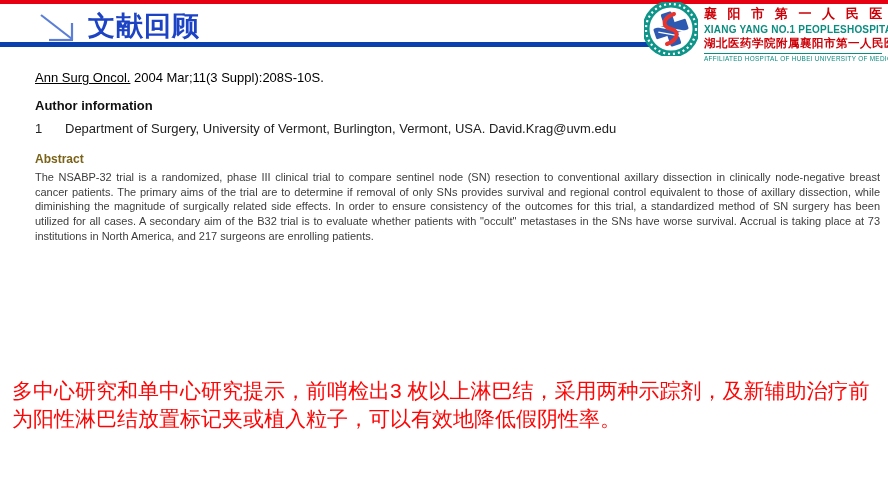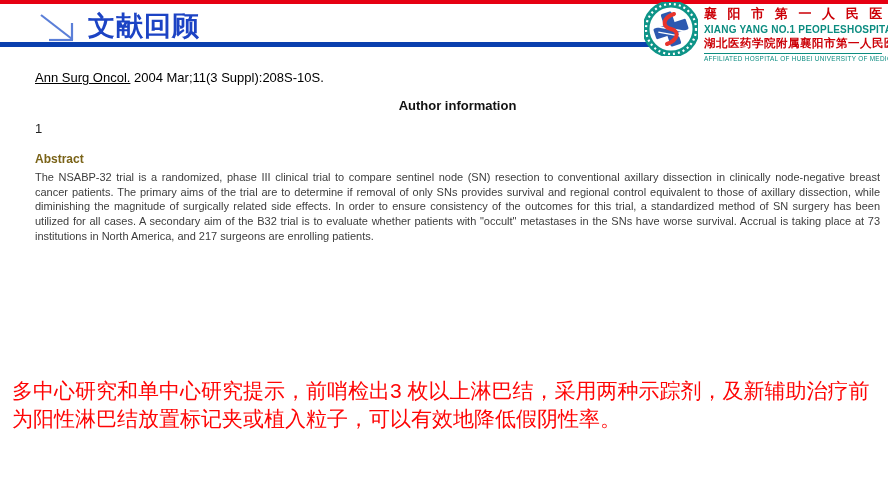--- a/index.html
+++ b/index.html
@@ -32,21 +32,21 @@
   .article { position:absolute; left:35px; top:70px; width:845px; color:#000; }
   .citation { font-size:13px; color:#000; }
   .citation .journal { color:#000; text-decoration:underline; cursor:pointer; }
   .art-title {
     margin-top:12px; font-size:17.5px; font-weight:bold; color:#101010;
     line-height:1.3; letter-spacing:-0.2px;
   }
   .authors { margin-top:9px; font-size:12.5px; color:#2f2f2f; }
   .authors .author { text-decoration:underline; cursor:pointer; }
   .authors .author sup { display:inline-block; font-size:9px; transform:translateY(-1px); }
-  .info-heading { margin-top:13px; font-size:13px; font-weight:bold; color:#111;text-align:center; }
+  .info-heading { margin-top:13px; font-size:13px; font-weight:bold; color:#111; }
   .affil { margin-top:8px; font-size:13px; color:#222; display:flex; }
   .affil .num { width:30px; flex:0 0 30px; }
   .abs-heading { margin-top:16px; font-size:12px; font-weight:bold; color:#7a6318; }
   .abs-text {
     margin-top:4px; font-size:11px; line-height:1.34; color:#3d3d3d;
     text-align:justify;
   }
 
   
   .conclusion {
@@ -96,20 +96,21 @@
 
   <div class="article">
     <p class="citation"><span class="journal">Ann Surg Oncol.</span><span> 2004 Mar;11(3 Suppl):208S-10S.</span></p>
 
 
 
     <h3 class="info-heading">Author information</h3>
 
     <div class="affil">
       <span class="num">1</span>
+      <span>Department of Surgery, University of Vermont, Burlington, Vermont, USA. David.Krag@uvm.edu</span>
     </div>
 
     <h3 class="abs-heading">Abstract</h3>
     <p class="abs-text">The NSABP-32 trial is a randomized, phase III clinical trial to compare sentinel node (SN) resection to conventional axillary dissection in clinically node-negative breast cancer patients. The primary aims of the trial are to determine if removal of only SNs provides survival and regional control equivalent to those of axillary dissection, while diminishing the magnitude of surgically related side effects. In order to ensure consistency of the outcomes for this trial, a standardized method of SN surgery has been utilized for all cases. A secondary aim of the B32 trial is to evaluate whether patients with "occult" metastases in the SNs have worse survival. Accrual is taking place at 73 institutions in North America, and 217 surgeons are enrolling patients.</p>
   </div>
 
   <p class="conclusion">多中心研究和单中心研究提示，前哨检出3 枚以上淋巴结，采用两种示踪剂，及新辅助治疗前为阳性淋巴结放置标记夹或植入粒子，可以有效地降低假阴性率。</p>
 
 </div>
 

